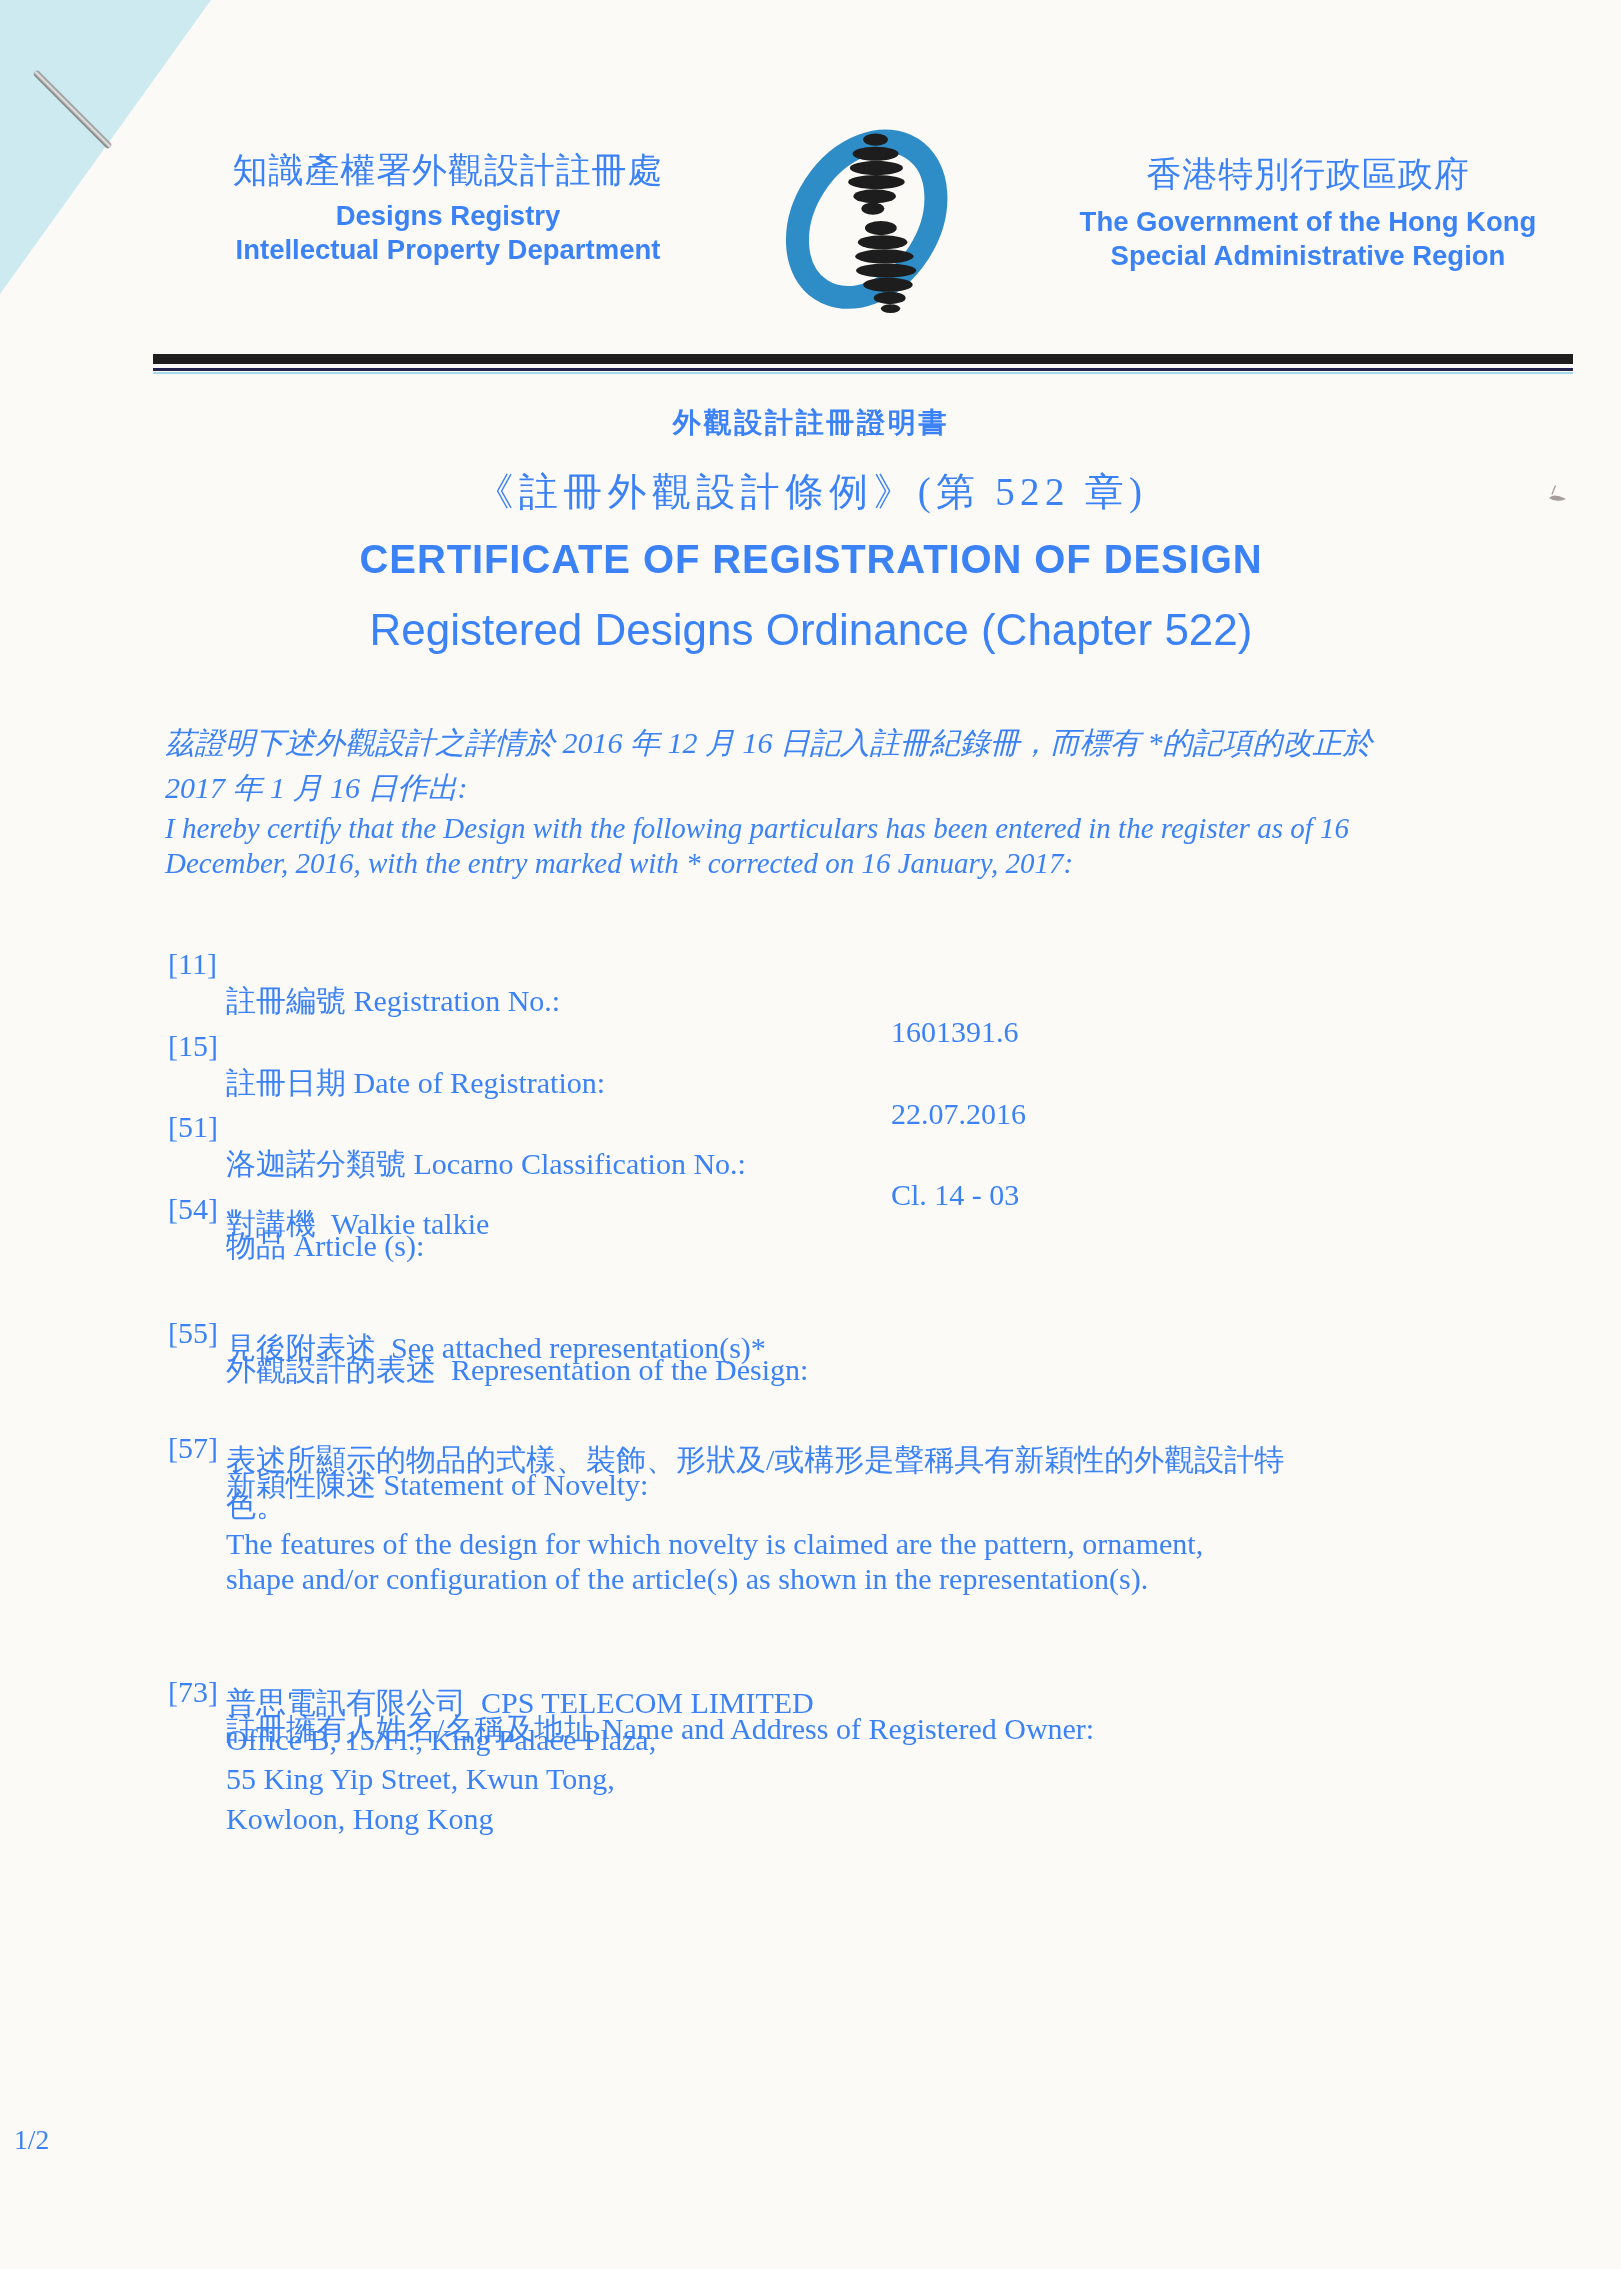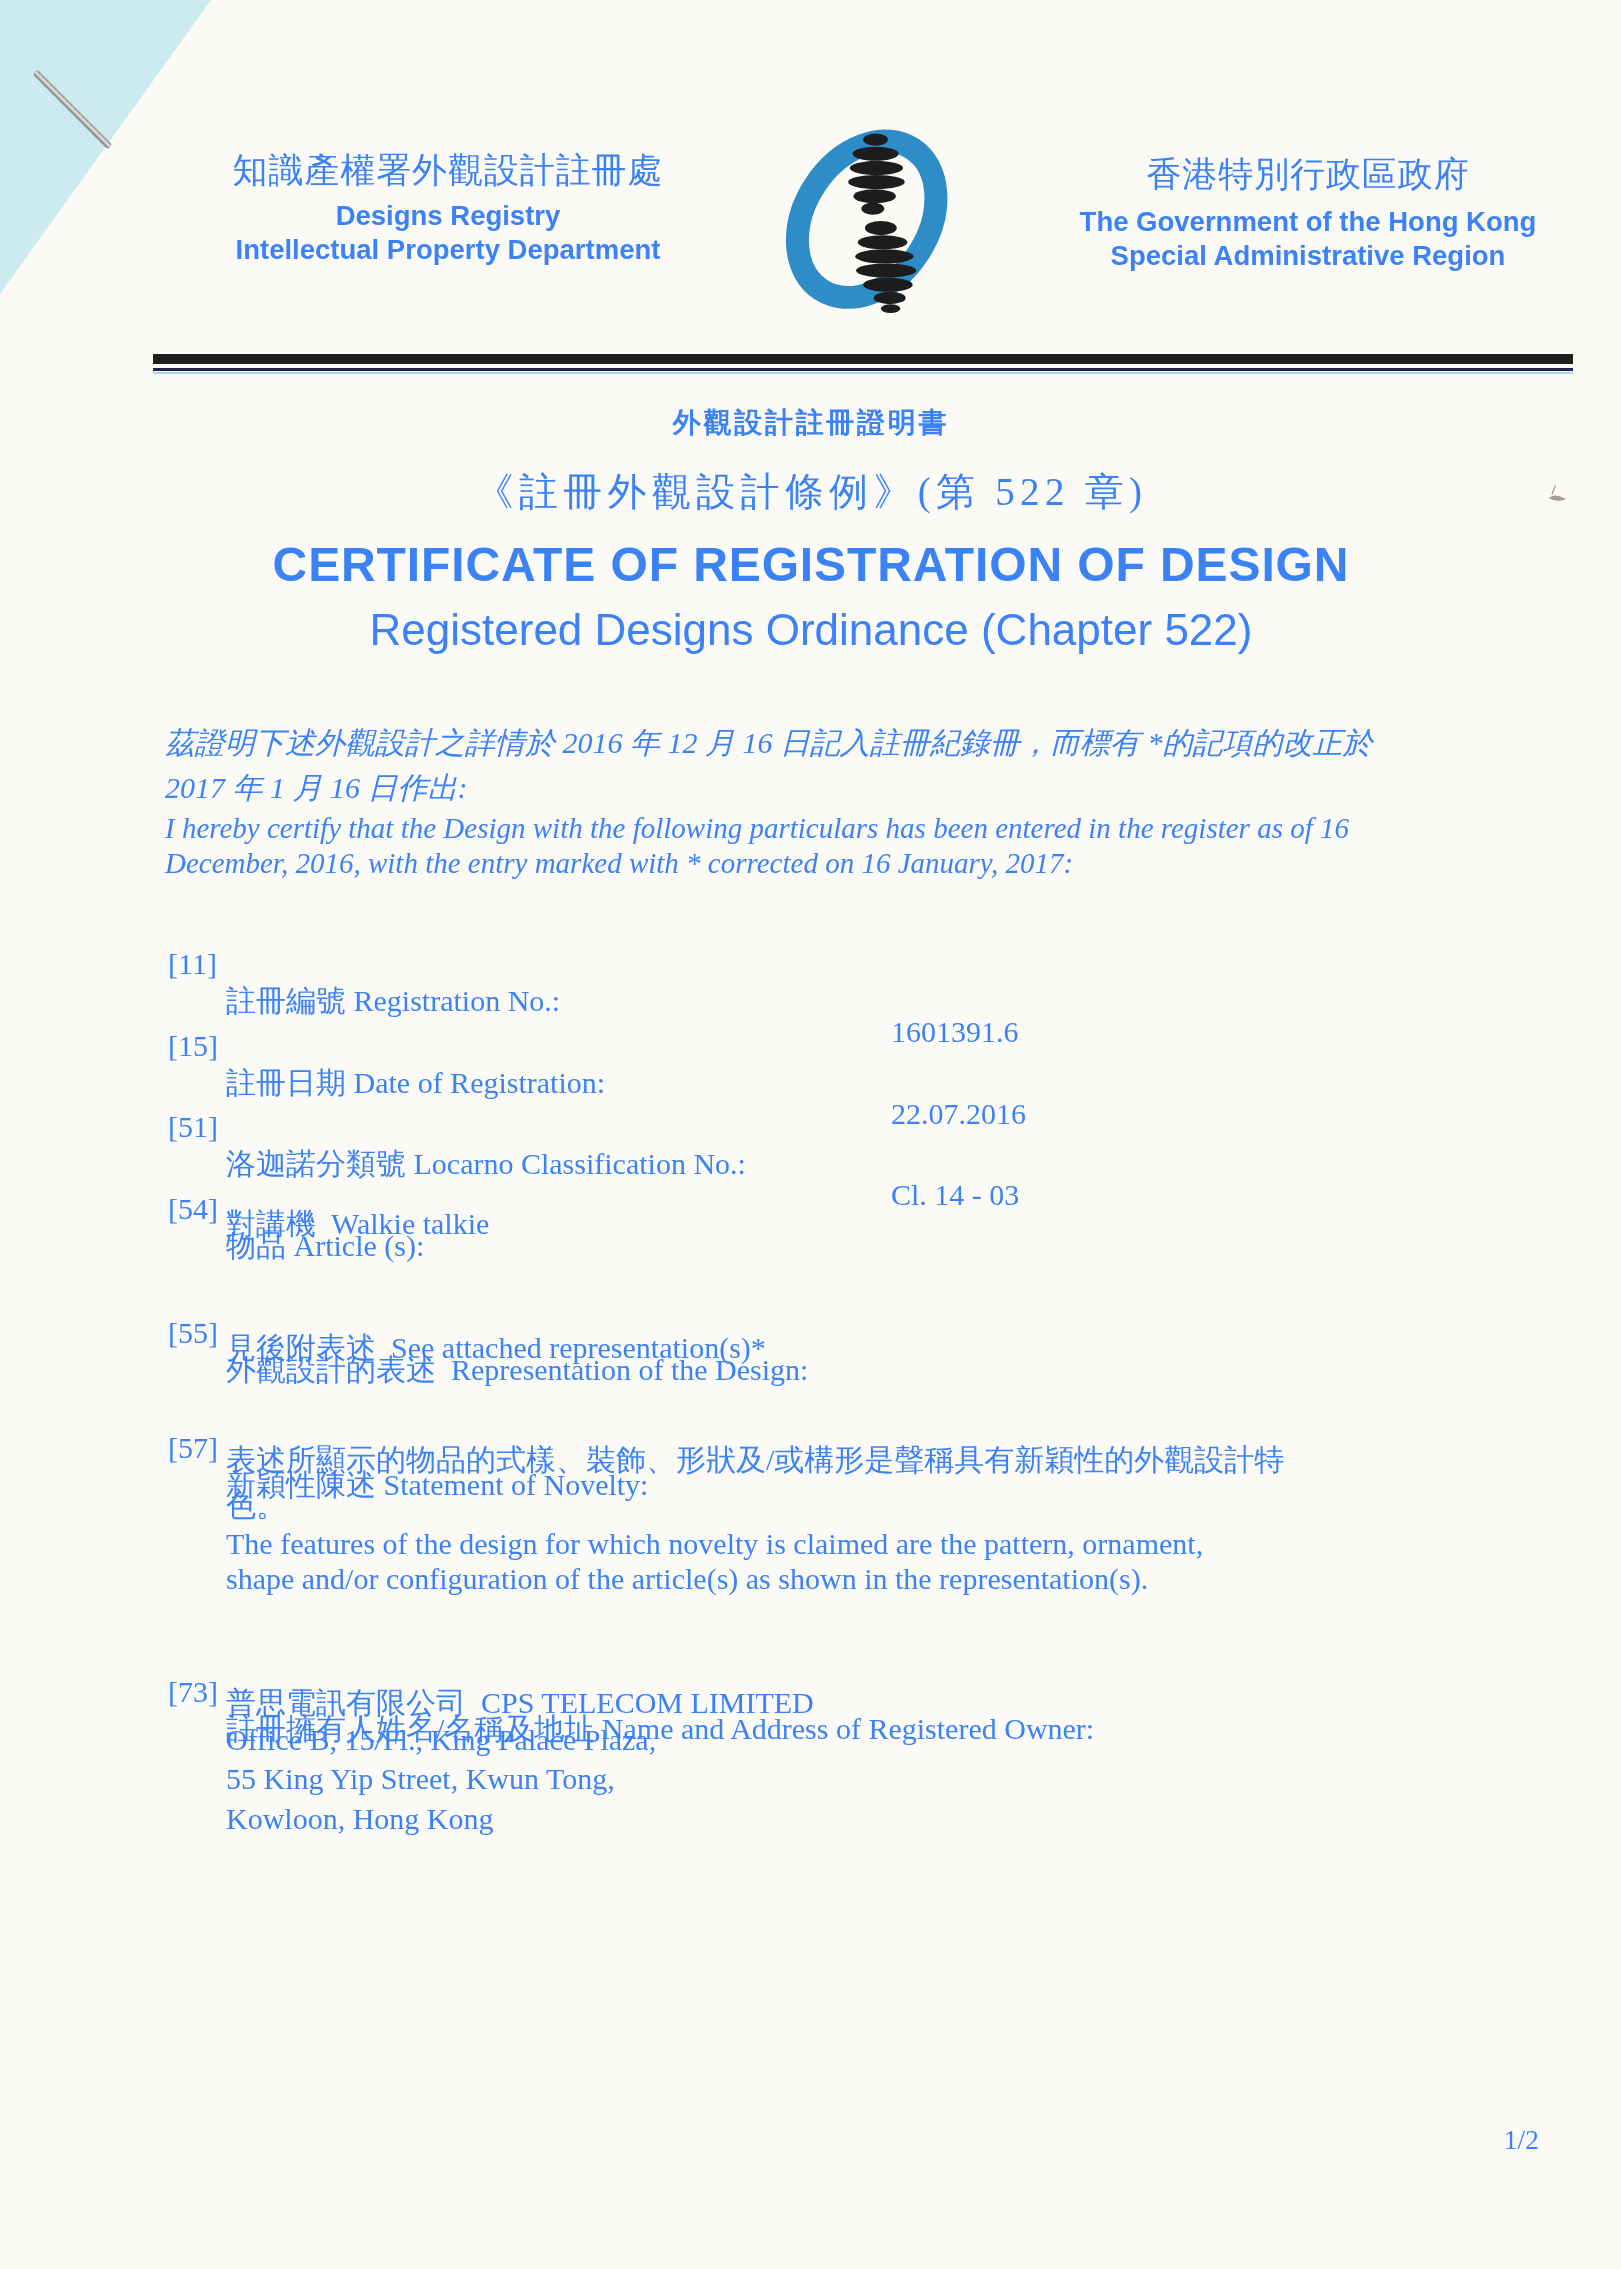--- a/index.html
+++ b/index.html
@@ -33,35 +33,35 @@
   .hdr-right .hdr-zh{margin-bottom:7px;}
   .logo{position:absolute;left:778px;top:129px;width:188px;height:184px;}
   
   .rule-thick{position:absolute;left:153px;top:354px;width:1420px;height:9.8px;background:#201d1e;}
   .rule-thin{position:absolute;left:153px;top:368px;width:1420px;height:2.7px;background:#232350;}
   .rule-cyan{position:absolute;left:153px;top:372px;width:1420px;height:1.8px;background:#a6d9e8;}
   
   .t{position:absolute;left:0;width:1622px;text-align:center;white-space:pre;}
   .t-zh-main{top:404px;font-size:28px;font-weight:bold;letter-spacing:2.7px;}
   .t-zh-sub{top:465px;font-size:39px;letter-spacing:5.3px;}
-  .t-en-main{top:537px;font-family:"Liberation Sans","DejaVu Sans",sans-serif;font-weight:bold;font-size:48px;letter-spacing:0.9px;text-align:center;}
+  .t-en-main{top:537px;font-family:"Liberation Sans","DejaVu Sans",sans-serif;font-weight:bold;font-size:40px;letter-spacing:0.9px;text-align:center;}
   .t-en-sub{top:605px;font-family:"Liberation Sans","DejaVu Sans",sans-serif;font-size:44px;}
   
   .cert-line{position:absolute;left:165px;font-style:italic;white-space:pre;margin-top:15px;}
   .cert-zh{font-size:30px;}
   .cert-en{font-size:29px;}
   
   .items{position:absolute;left:168px;top:913px;width:1383px;font-size:30px;}
   .item{position:absolute;left:0;white-space:pre;}
   .num{position:absolute;left:0;}
   .lbl{position:absolute;left:58px;white-space:pre;}
   .val{position:absolute;left:723px;white-space:pre;}
   .cont{position:absolute;left:58px;white-space:pre;}
   
-  .pagenum{position:absolute;left:0;top:2124px;width:1539px;text-align:right;font-size:27.5px;}
+  .pagenum{position:absolute;left:0;top:2124px;width:1539px;text-align:left;font-size:27.5px;padding-left:14px;}
   .squiggle{position:absolute;left:1543px;top:482px;opacity:.75;}
 </style>
 </head>
 <body>
 
 <div class="page">
 
   <div class="corner"></div>
   <div class="staple"></div>
 

